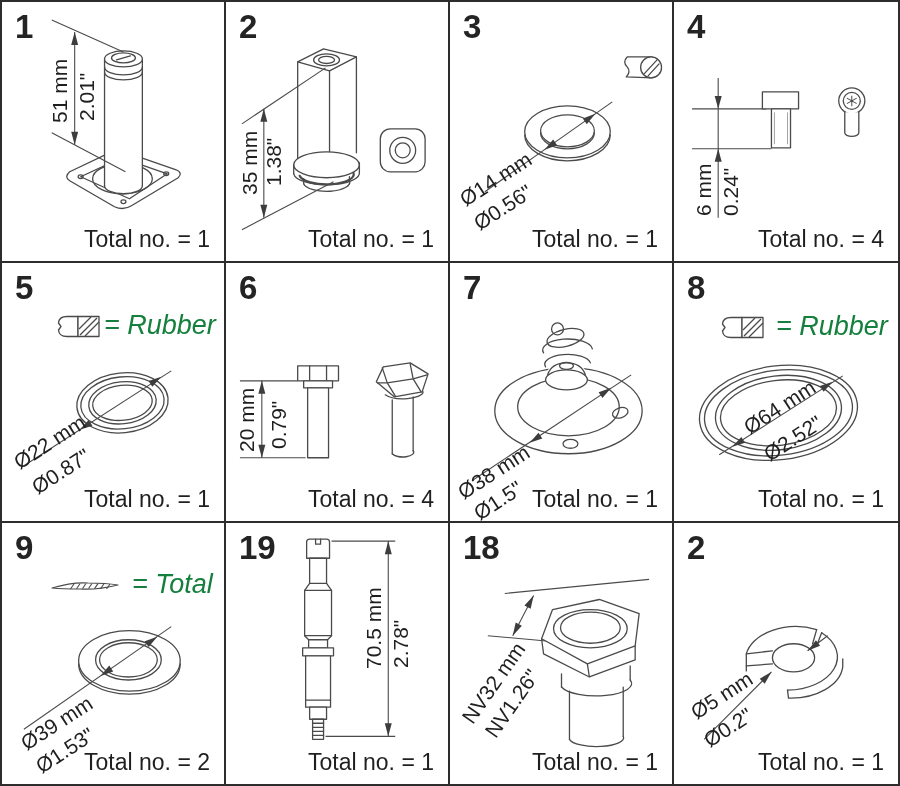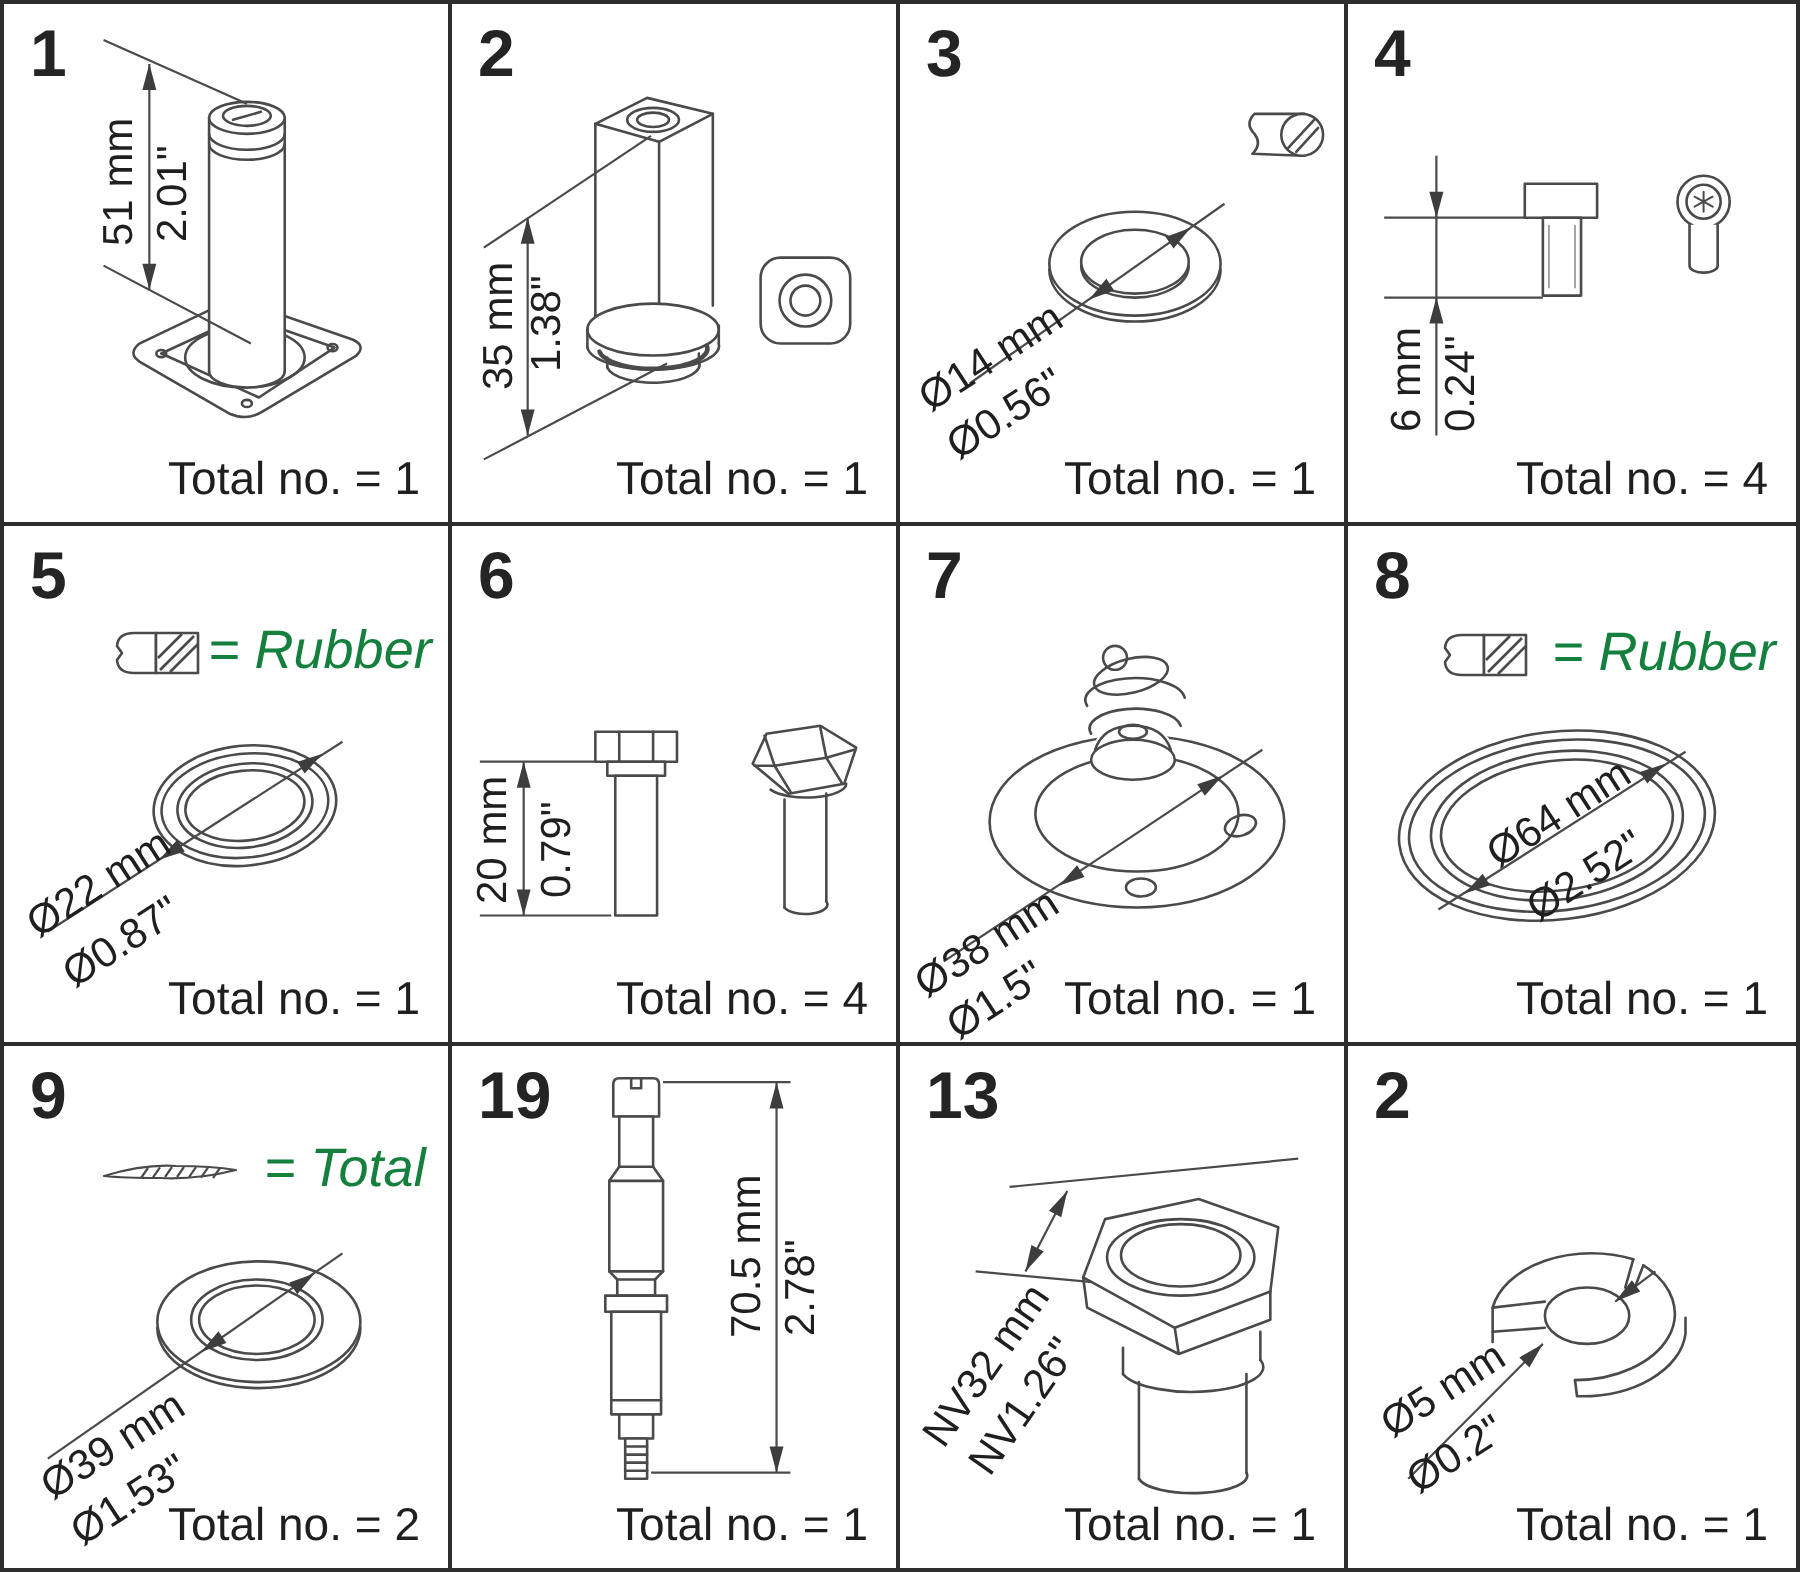--- a/index.html
+++ b/index.html
@@ -364,21 +364,21 @@
         <line x1="112" y1="150" x2="112" y2="163"></line>
         <line x1="181" y1="142" x2="181" y2="156"></line>
         <path d="M112,163 a35,12 0 0 0 69,-7"></path>
         <line x1="120" y1="167" x2="120" y2="215"></line>
         <line x1="174" y1="163" x2="174" y2="212"></line>
         <path d="M120,215 a27,8.5 0 0 0 54,-3"></path>
       </g>
     </svg>
     <span class="dim" style="left:8px;top:192px;transform:rotate(-55deg)">NV32 mm</span>
     <span class="dim" style="left:31px;top:206px;transform:rotate(-55deg)">NV1.26"</span>
-    <span class="partnum">13</span>
+    <span class="partnum">18</span>
     <span class="total">Total no. = 1</span>
   </div>
 
   <div class="cell">
     <svg class="draw" viewBox="0 0 223 259" preserveAspectRatio="none">
       <g class="art">
         <path d="M72,130 A50,33 0 0 1 142,106"></path>
         <path d="M142,106 L138,120"></path>
         <path d="M147,109 L142,122"></path>
         <path d="M147,109 A50,33 0 0 1 113,166"></path>

